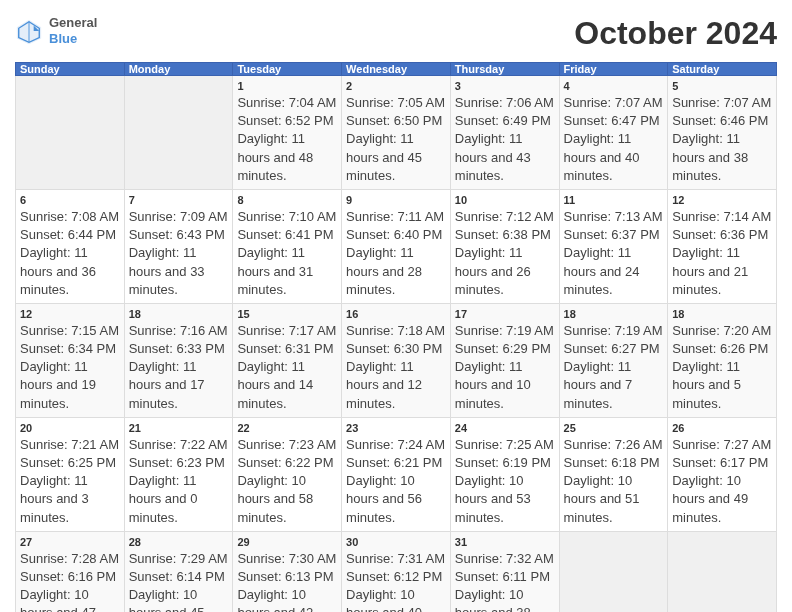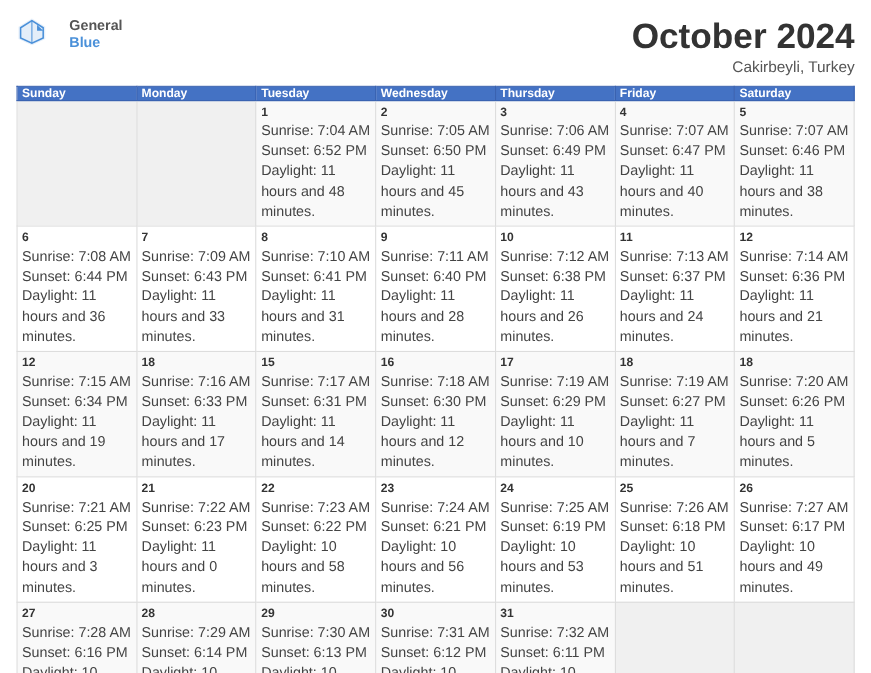--- a/index.html
+++ b/index.html
@@ -11,22 +11,22 @@
       padding: 15px;
     }
     .header {
       display: flex;
       justify-content: space-between;
       align-items: flex-start;
       margin-bottom: 10px;
     }
     .logo {
       display: flex;
-      align-items: flex-start;
-      gap: 20px;
+      align-items: flex-end;
+      gap: 6px;
     }
     .logo-text {
       display: flex;
       flex-direction: column;
       font-size: 13px;
       font-weight: bold;
       line-height: 1.2;
     }
     .logo-text span:first-child { color: #555; }
     .logo-text span:last-child { color: #4a90d9; }
@@ -101,21 +101,20 @@
       <polygon points="20,8 26,14 20,14" fill="#4a90d9"></polygon>
       <line x1="15" y1="4" x2="15" y2="26" stroke="#4a90d9" stroke-width="1"></line>
     </svg>
     <div class="logo-text">
       <span>General</span>
       <span>Blue</span>
     </div>
   </div>
   <div class="title-block">
     <div class="month-title">October 2024</div>
-    <div class="location-title">Cakirbeyli, Turkey</div>
   </div>
 </div>
 
 <table>
   <thead>
     <tr>
     <th>Sunday</th>
         <th>Monday</th>
         <th>Tuesday</th>
         <th>Wednesday</th>

